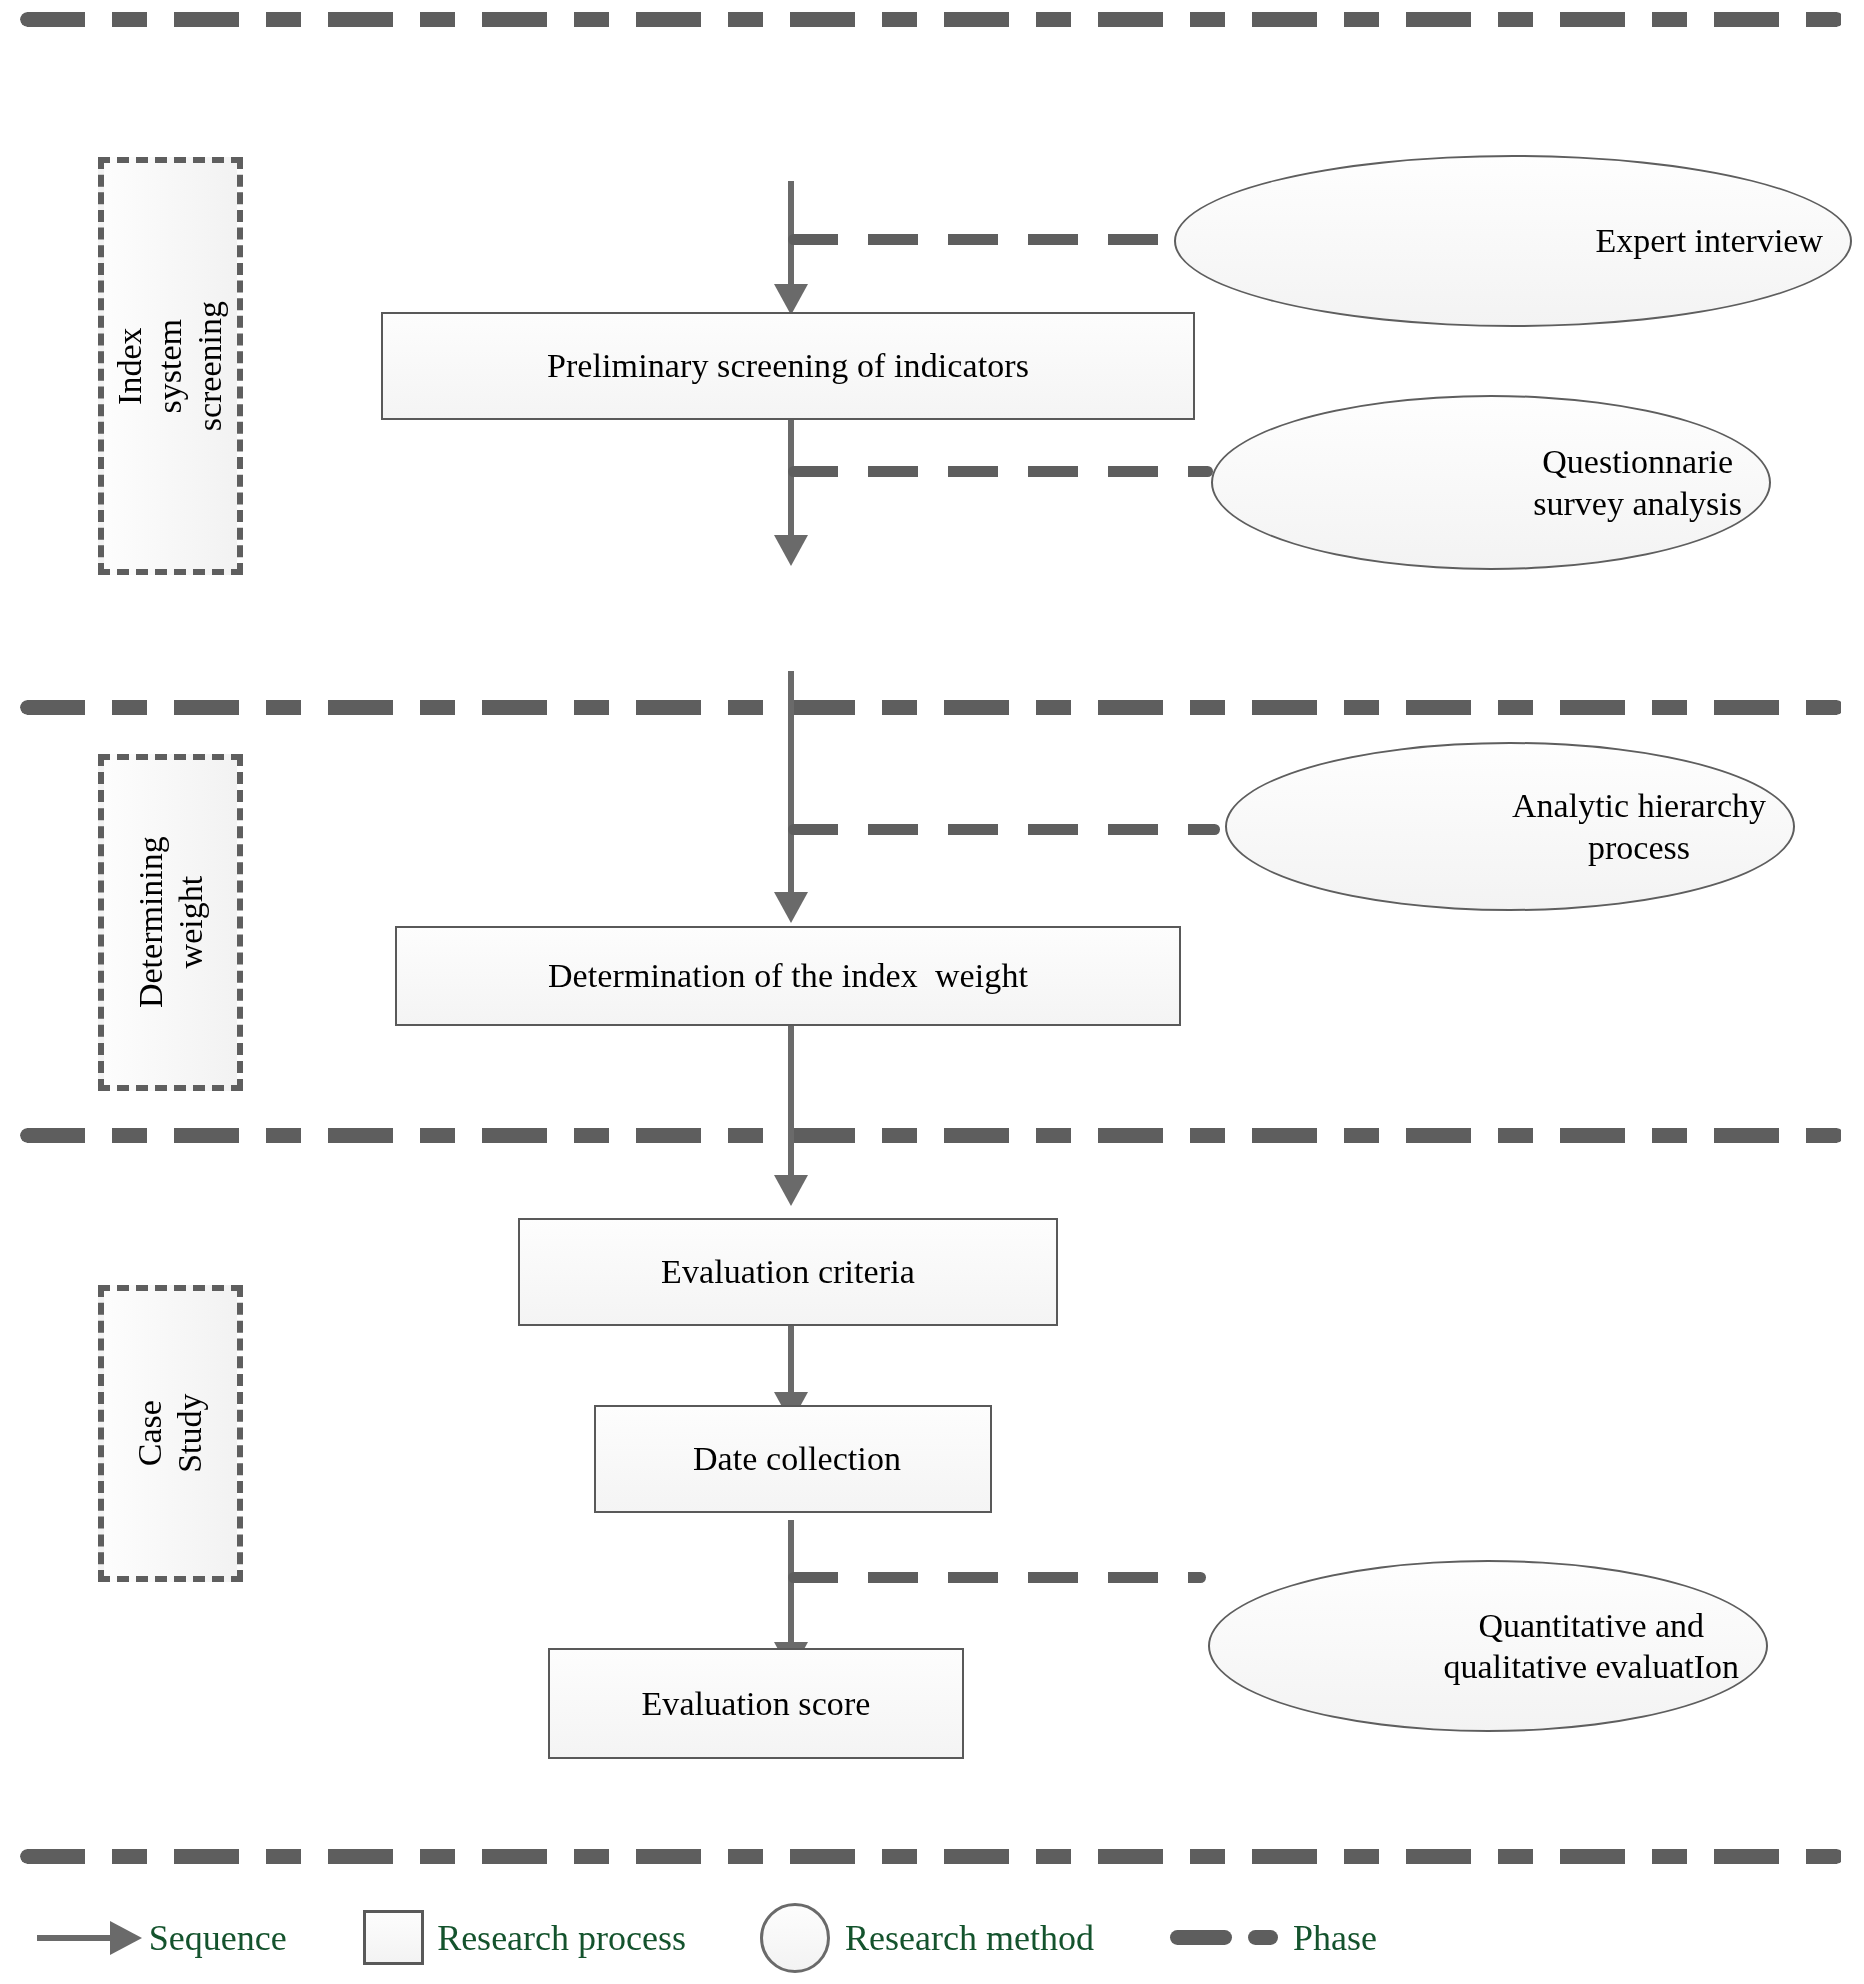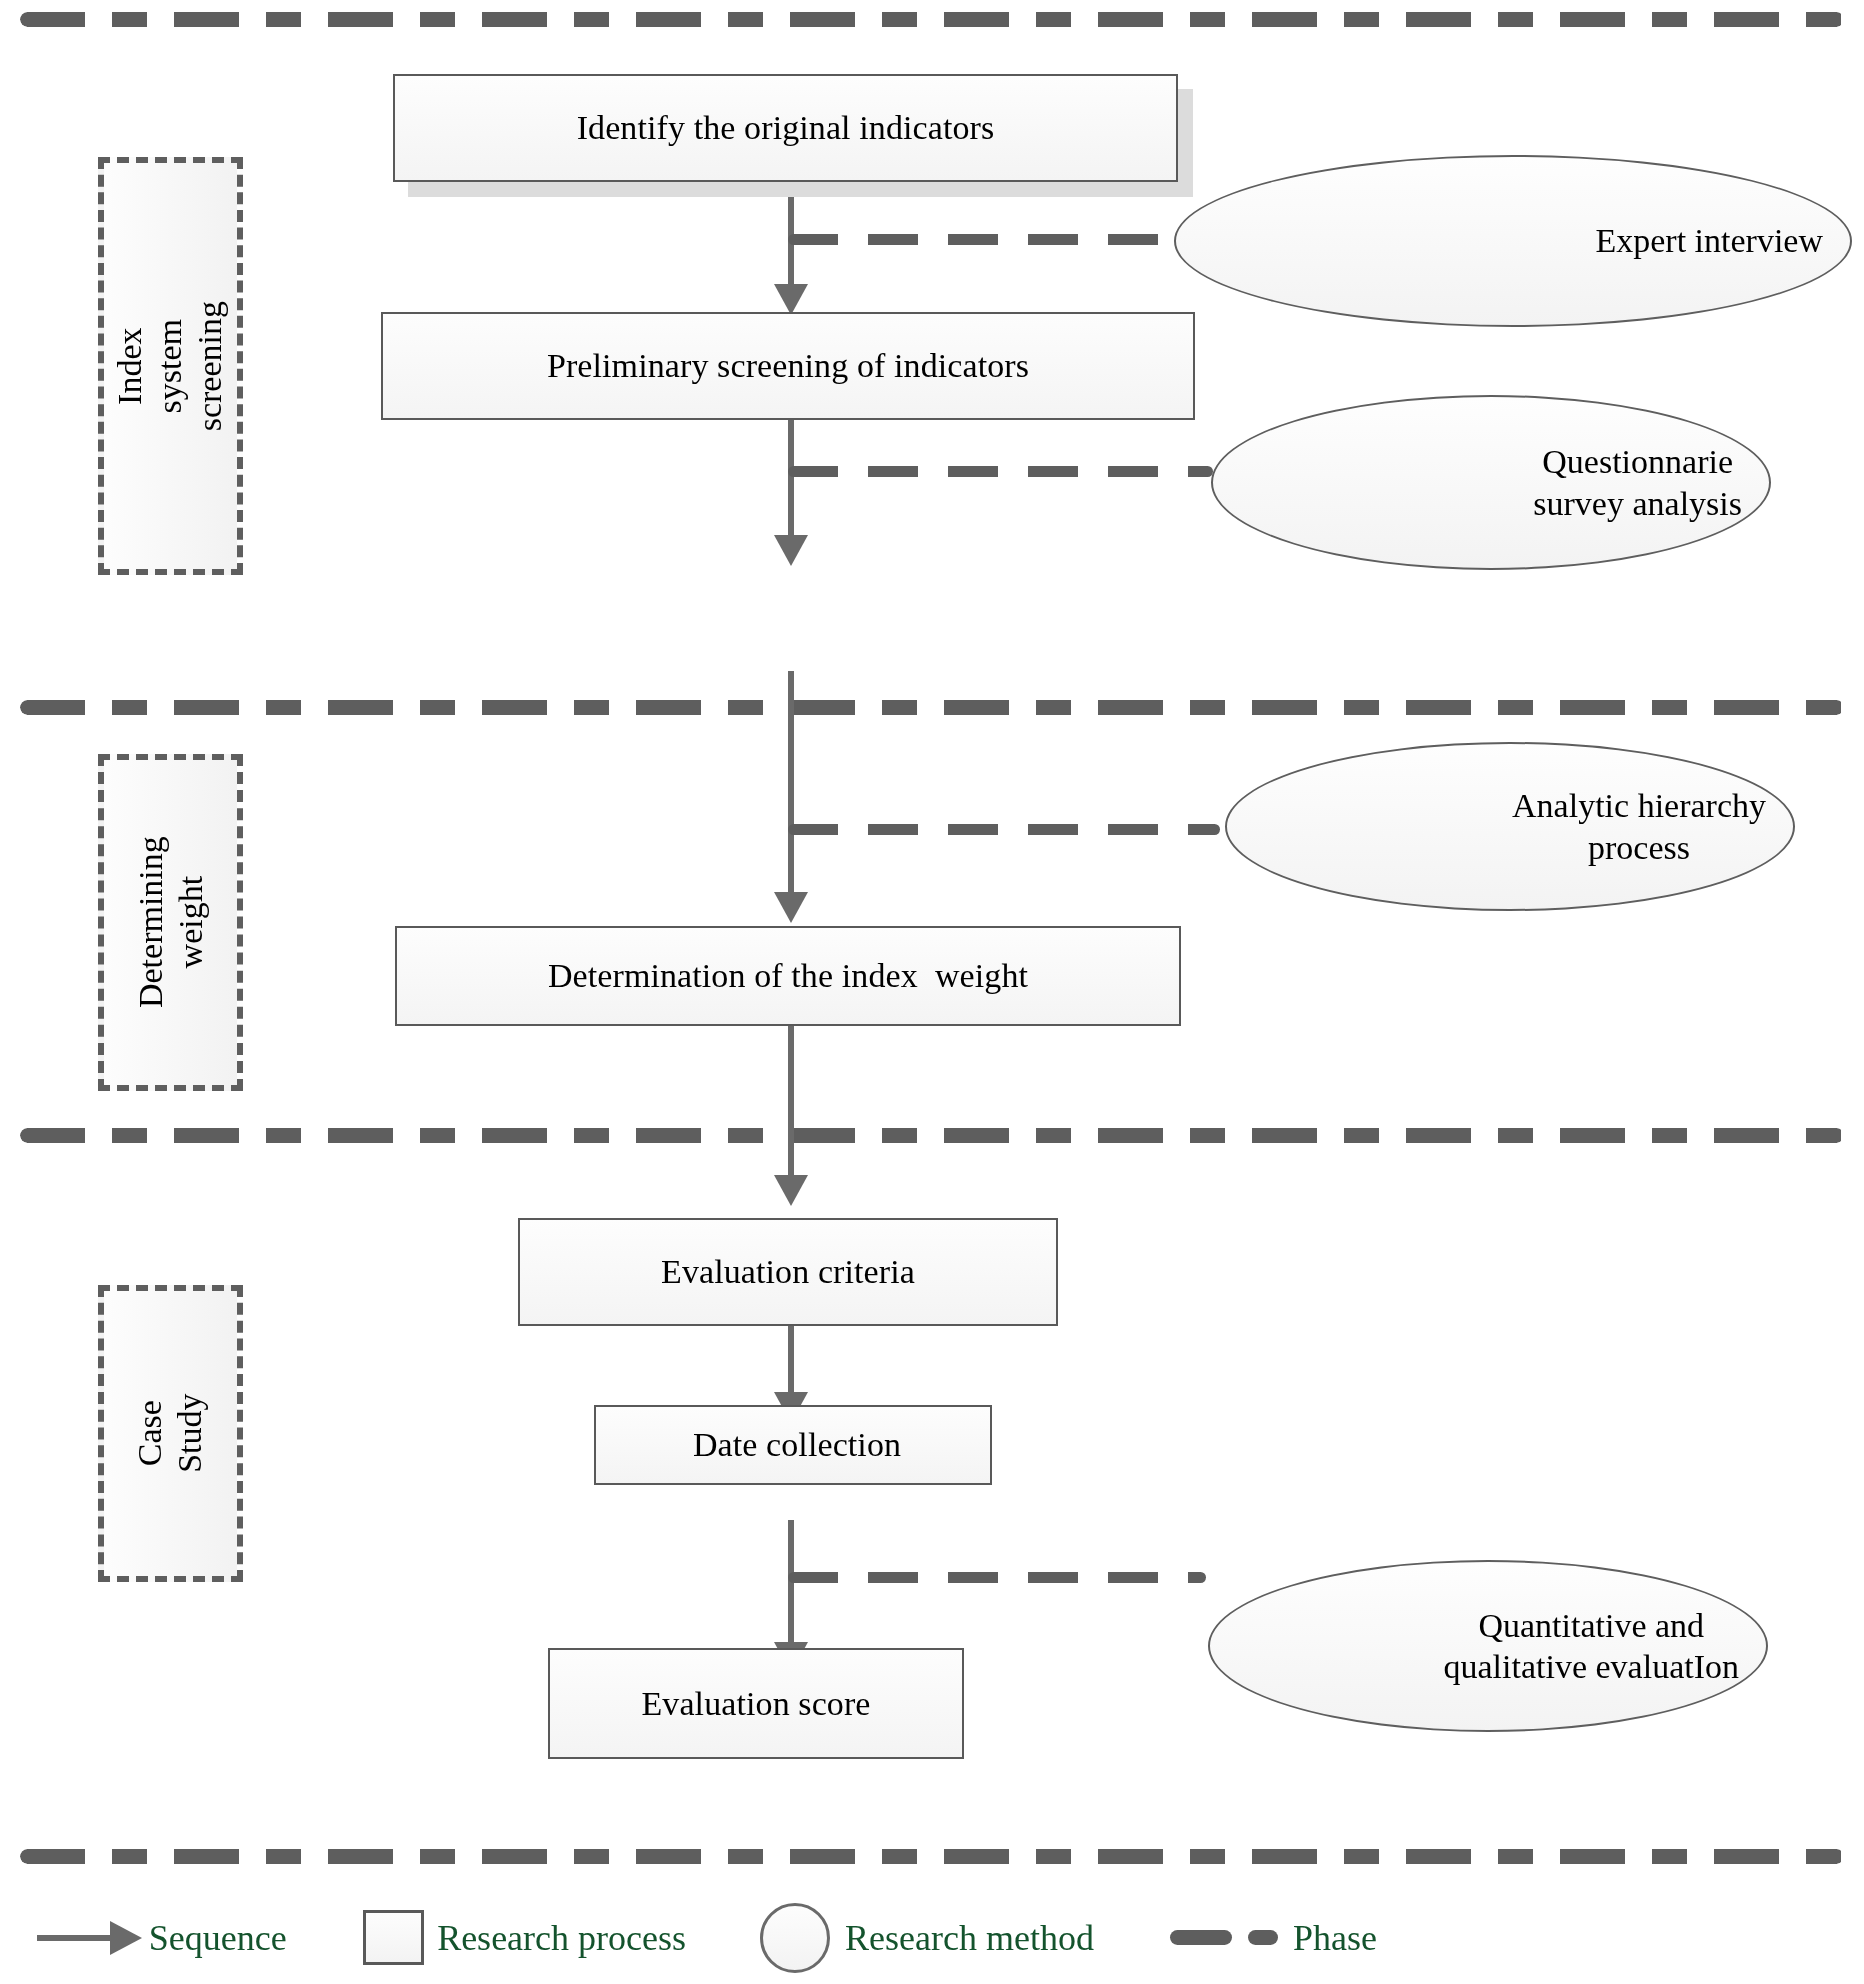--- a/index.html
+++ b/index.html
@@ -238,38 +238,35 @@
   <div class="seq-arrow" style="left:788px; top:671px; height:229px;"></div>
   <div class="seq-arrow" style="left:788px; top:1021px; height:162px;"></div>
   <div class="seq-arrow" style="left:788px; top:1326px; height:74px;"></div>
   <div class="seq-arrow" style="left:788px; top:1520px; height:130px;"></div>
 
   <div class="dash-connector" style="left:788px; top:234px; width:405px;"></div>
   <div class="dash-connector" style="left:788px; top:466px; width:425px;"></div>
   <div class="dash-connector" style="left:788px; top:824px; width:432px;"></div>
   <div class="dash-connector" style="left:788px; top:1572px; width:418px;"></div>
 
-  <div class="proc-box shadowed" style="left:393px; top:74px; width:785px; height:108px;">
-    <span class="proc-label">Identify the original indicators</span>
-  </div>
 
   <div class="proc-box" style="left:381px; top:312px; width:814px; height:108px;">
     <span class="proc-label">Preliminary screening of indicators</span>
   </div>
 
 
   <div class="proc-box" style="left:395px; top:926px; width:786px; height:100px;">
     <span class="proc-label">Determination of the index  weight</span>
   </div>
 
   <div class="proc-box" style="left:518px; top:1218px; width:540px; height:108px;">
     <span class="proc-label">Evaluation criteria</span>
   </div>
 
-  <div class="proc-box" style="left:594px; top:1405px; width:398px; height:80px;padding-left:8px;">
+  <div class="proc-box" style="left:594px; top:1405px; width:398px; height:108px;padding-left:8px;">
     <span class="proc-label">Date collection</span>
   </div>
 
   <div class="proc-box" style="left:548px; top:1648px; width:416px; height:111px;">
     <span class="proc-label">Evaluation score</span>
   </div>
 
   <div class="method-ellipse" style="left:1174px; top:155px; width:678px; height:172px;">
     <span class="method-label">Expert interview</span>
   </div>

